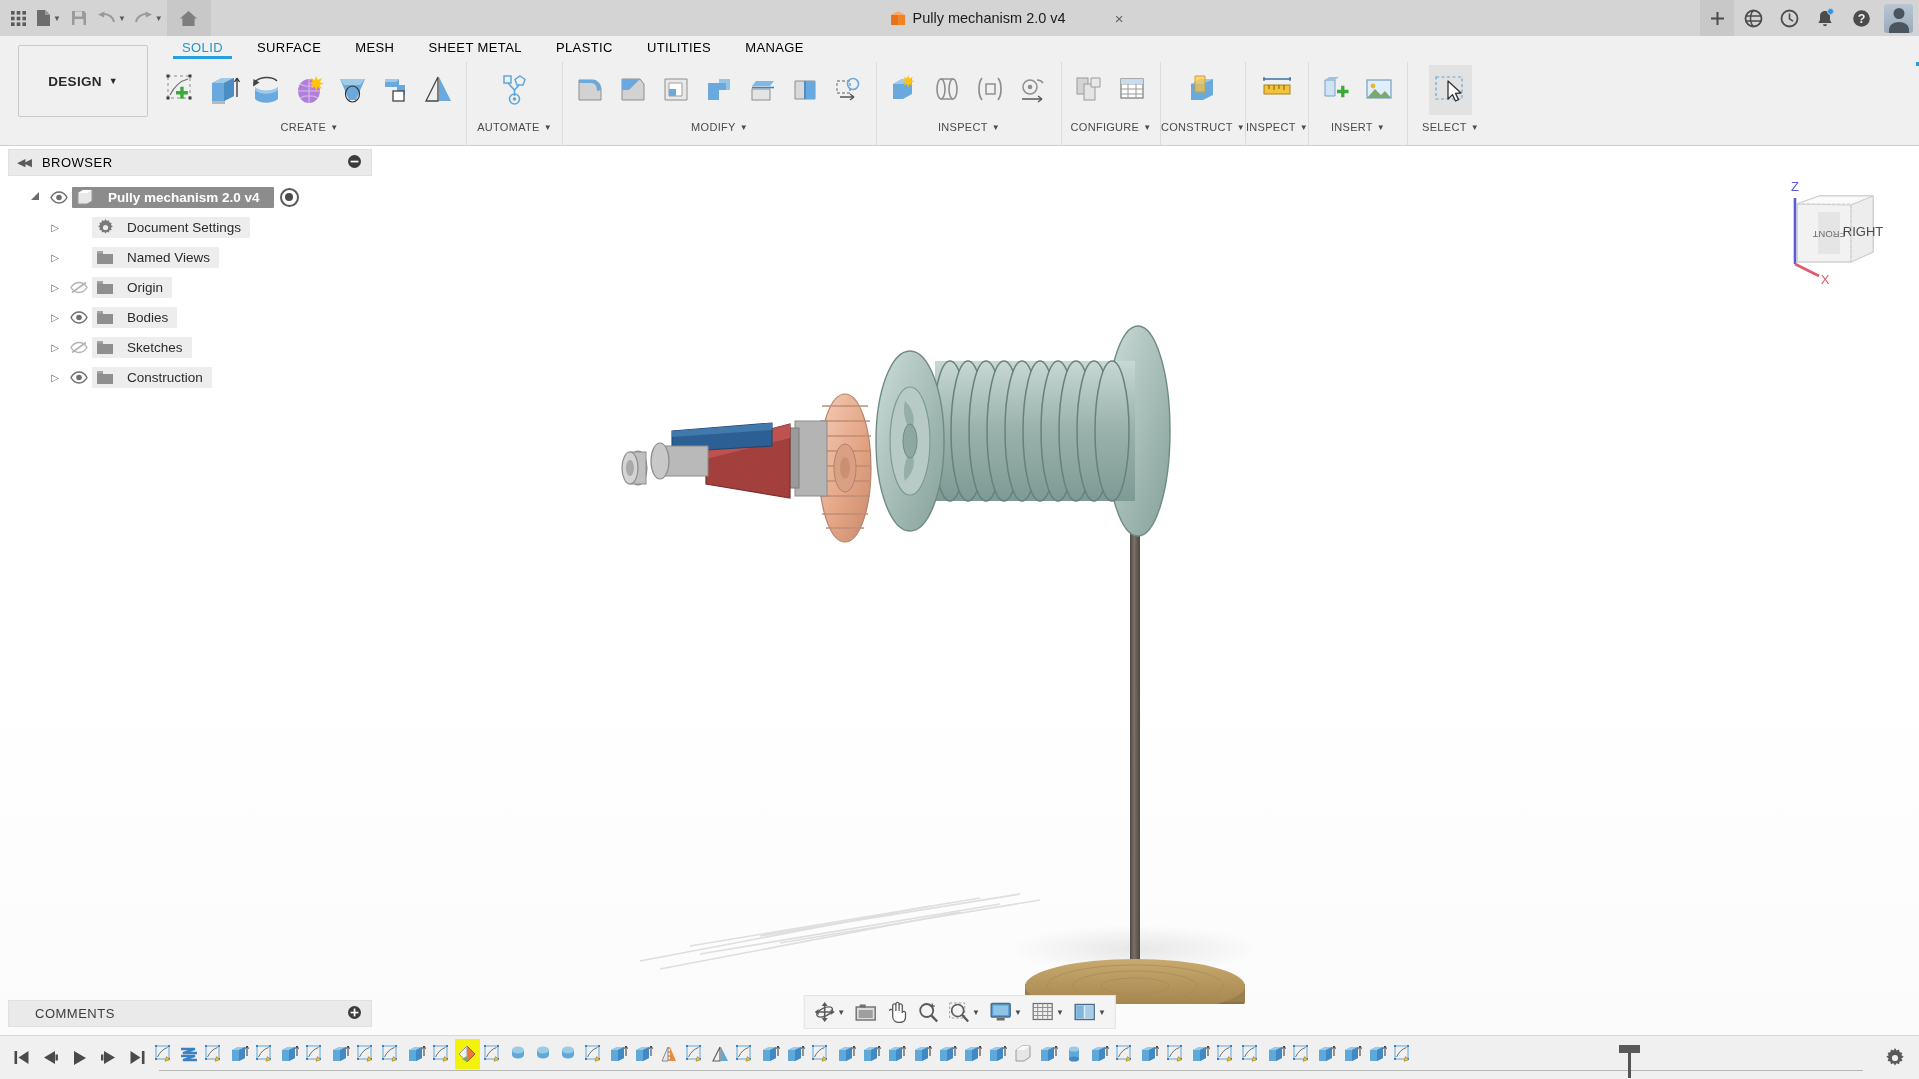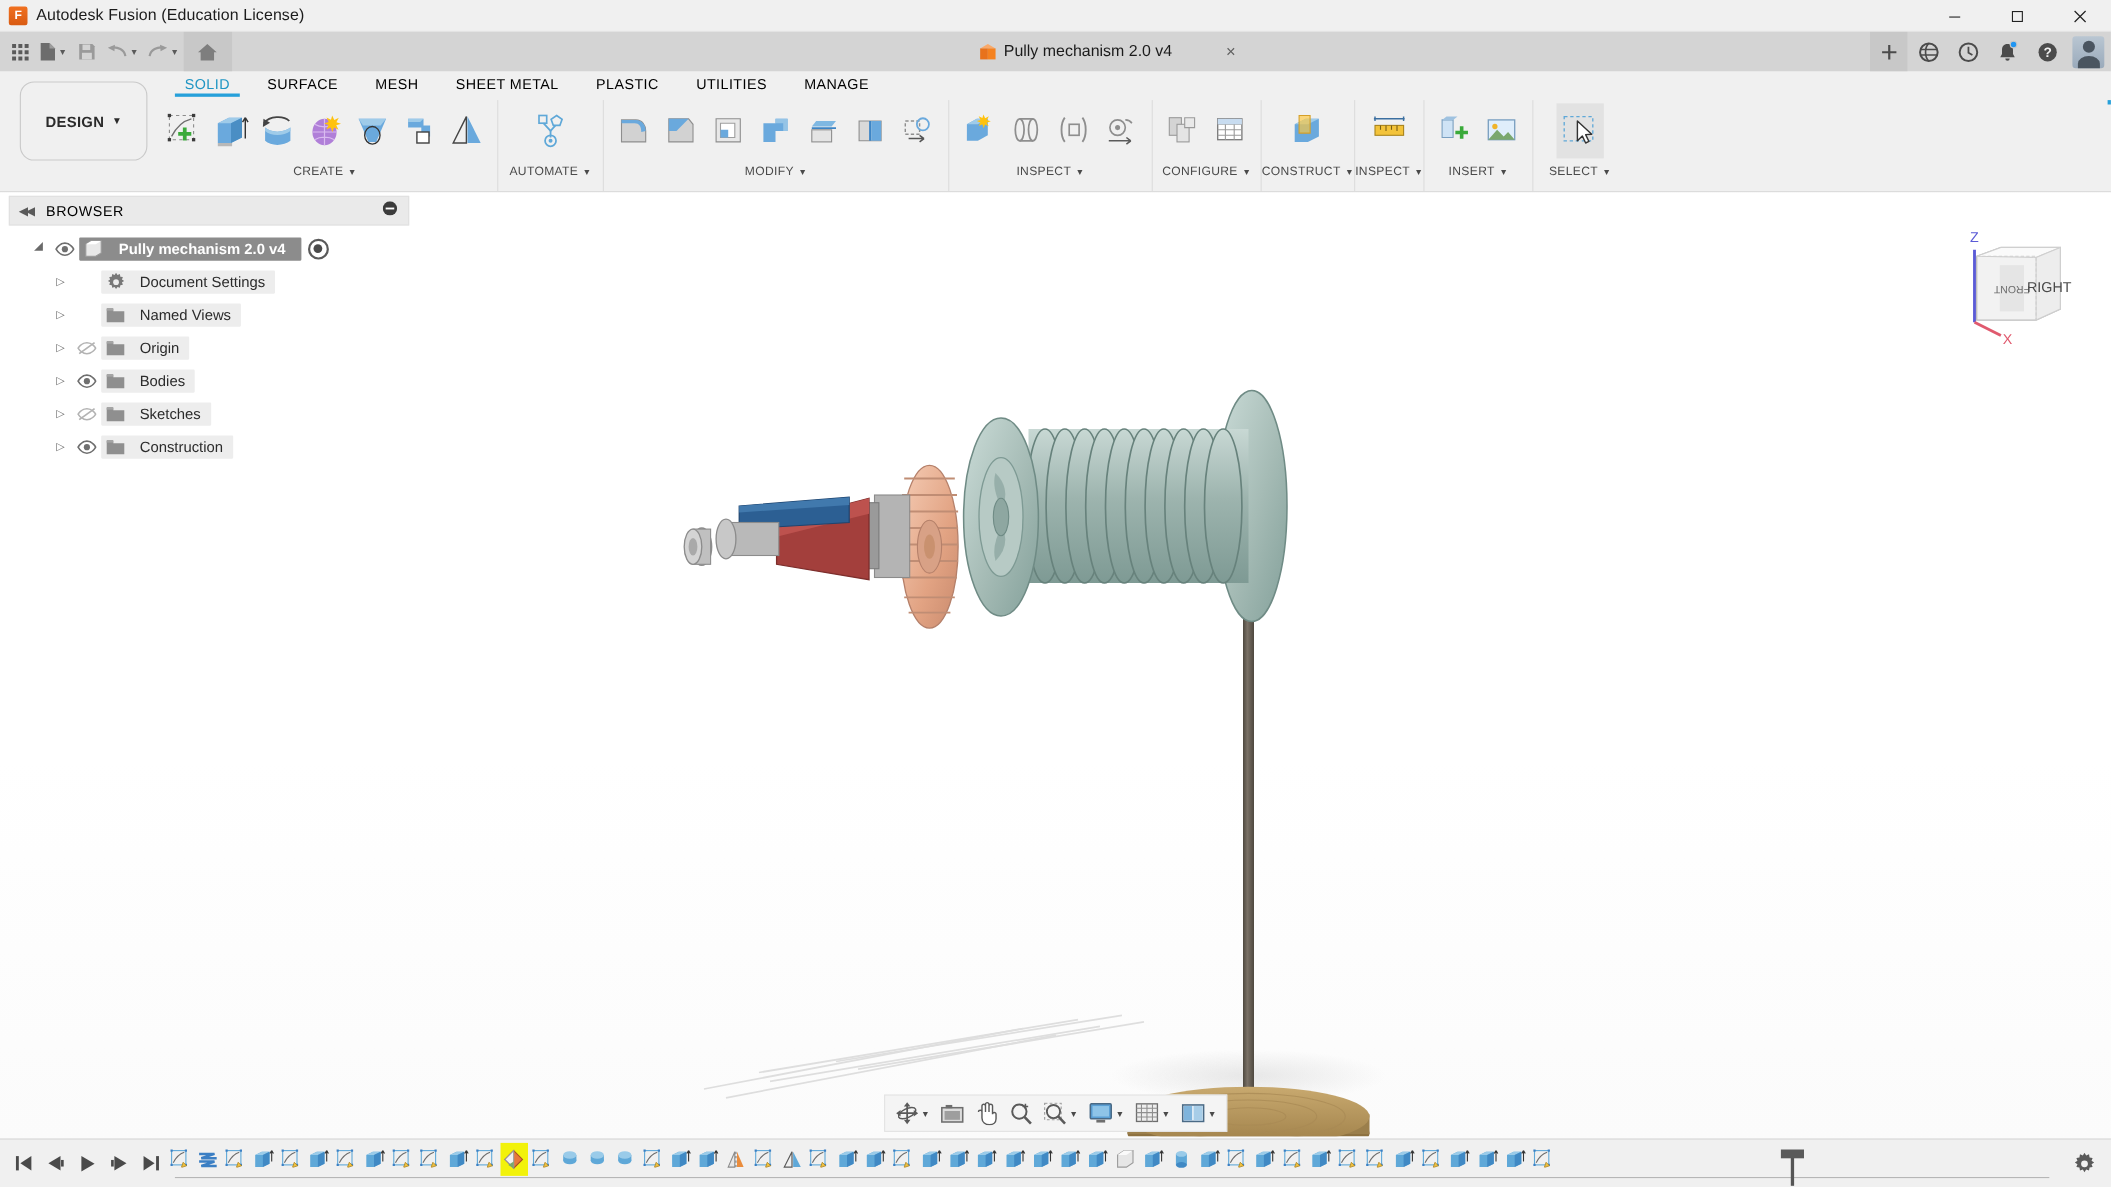--- a/index.html
+++ b/index.html
@@ -71,22 +71,22 @@
     width:11px; height:11px; border-radius:50%; background:#4a5560; }
   .avatar::after { content:""; position:absolute; left:50%; bottom:-3px; transform:translateX(-50%);
     width:20px; height:14px; border-radius:50% 50% 0 0; background:#4a5560; }
 
   
   .ribbon {
     flex: 0 0 110px; height: 110px; background: #f0f0f0; display: flex; position: relative;
     border-bottom: 1px solid #cfcfcf;
   }
   .design-box {
-    width: 116px; margin: 9px 0 9px 18px; border: 1px solid #c9c9c9; background: #f0f0f0;
-    display: flex; align-items: center; justify-content: center; border-radius: 13px; height: 72px;
+    width: 130px; margin: 9px 0 9px 18px; border: 1px solid #c9c9c9; background: #f0f0f0;
+    display: flex; align-items: center; justify-content: center; border-radius: 2px; height: 72px;
   }
   .design-label { font-size: 13.5px; font-weight: bold; color: #2b2b2b; letter-spacing: .3px; }
   .ribbon-main { flex: 1; display: flex; flex-direction: column; padding-left: 5px; }
   .tabs { height: 26px; display: flex; align-items: center; padding-left: 12px; gap: 0; }
   .tab {
     font-size: 13px; color: #000000; padding: 0 17px 4px 17px; letter-spacing: .4px; position: relative;
   }
   .tab.active { color: #2196c4; }
   .tab.active::after {
     content: ""; position: absolute; left: 8px; right: 8px; bottom: 0; height: 3px; background: #26a0da;
@@ -173,41 +173,20 @@
   .tl-line { position: absolute; left: 8px; right: 8px; bottom: 9px; height: 1px; background: #b6b6b6; }
   .tl-marker { position: absolute; bottom: 2px; width: 3px; height: 26px; background: #555; }
   .tl-marker::before { content:""; position:absolute; top:-7px; left:-9px; width:21px; height:8px; background:#5a5a5a; }
   .tl-gear { width: 48px; display: flex; align-items: center; justify-content: center; }
 </style>
 </head>
 <body>
 
 <div class="app">
 
-  <div class="titlebar">
-    <div class="app-logo"></div>
-    <div class="app-title">Autodesk Fusion (Education License)</div>
-    <div class="win-controls">
-      <div class="win-btn">
-        <svg width="12" height="12" viewBox="0 0 12 12">
-            <rect x="1" y="6" width="10" height="1" fill="#222"></rect>
-          </svg>
-      </div>
-      <div class="win-btn">
-        <svg width="12" height="12" viewBox="0 0 12 12">
-            <rect x="1.5" y="1.5" width="9" height="9" fill="none" stroke="#222" stroke-width="1"></rect>
-          </svg>
-      </div>
-      <div class="win-btn close">
-        <svg width="12" height="12" viewBox="0 0 12 12">
-            <path d="M1 1 L11 11 M11 1 L1 11" stroke="#222" stroke-width="1.1" fill="none"></path>
-          </svg>
-      </div>
-    </div>
-  </div>
 
   <div class="qatrow">
     <div class="qat">
       <div class="qbtn">
         <svg width="17" height="17" viewBox="0 0 17 17">
           <g fill="#5a5a5a">
             <rect x="1" y="1" width="3.6" height="3.6"></rect>
               <rect x="6.7" y="1" width="3.6" height="3.6"></rect>
               <rect x="12.4" y="1" width="3.6" height="3.6"></rect>
             <rect x="1" y="6.7" width="3.6" height="3.6"></rect>
@@ -866,20 +845,30 @@
                   <path d="M1 2 h6 v2 h10 v10 h-16 z" fill="#8f8f8f"></path>
                   <rect x="1" y="1" width="6" height="2.4" fill="#a5a5a5"></rect>
                 </svg>
             </span>
             <span class="lbl" style="background:transparent">Construction</span>
           </span>
         </div>
       </div>
     </div>
 
+    <div class="comments">
+      <span class="c-title">COMMENTS</span>
+      <span class="c-plus">
+        <svg width="13" height="13" viewBox="0 0 13 13">
+            <circle cx="6.5" cy="6.5" r="6.5" fill="#3b3b3b"></circle>
+            <rect x="2.6" y="5.7" width="7.8" height="1.7" fill="#fff"></rect>
+            <rect x="5.7" y="2.6" width="1.7" height="7.8" fill="#fff"></rect>
+          </svg>
+      </span>
+    </div>
 
     <div class="viewcube">
       <svg width="118" height="110" viewBox="0 0 118 110">
 
         <path d="M22 88 L22 22" stroke="#5b5bd6" stroke-width="2.6"></path>
         <path d="M22 88 L46 100" stroke="#e05a6e" stroke-width="2.6"></path>
         <text x="22" y="15" text-anchor="middle" font-size="13" font-family="Liberation Sans, sans-serif" fill="#5b5bd6">Z</text>
         <text x="52" y="108" text-anchor="middle" font-size="13" font-family="Liberation Sans, sans-serif" fill="#e05a6e">X</text>
 
         <path d="M24 28 L46 20 L100 20 L100 76 L78 86 L24 86 z" fill="#f2f2f2" stroke="#bdbdbd" stroke-width="1.2"></path>

